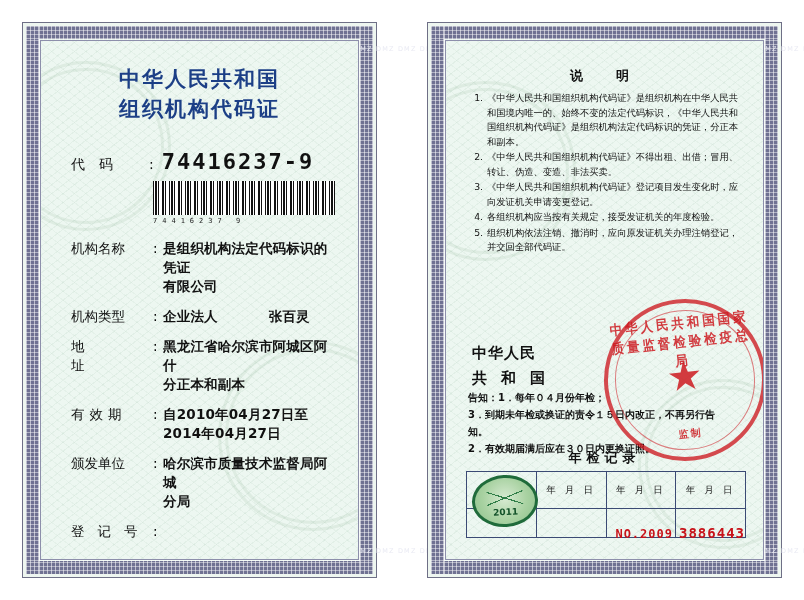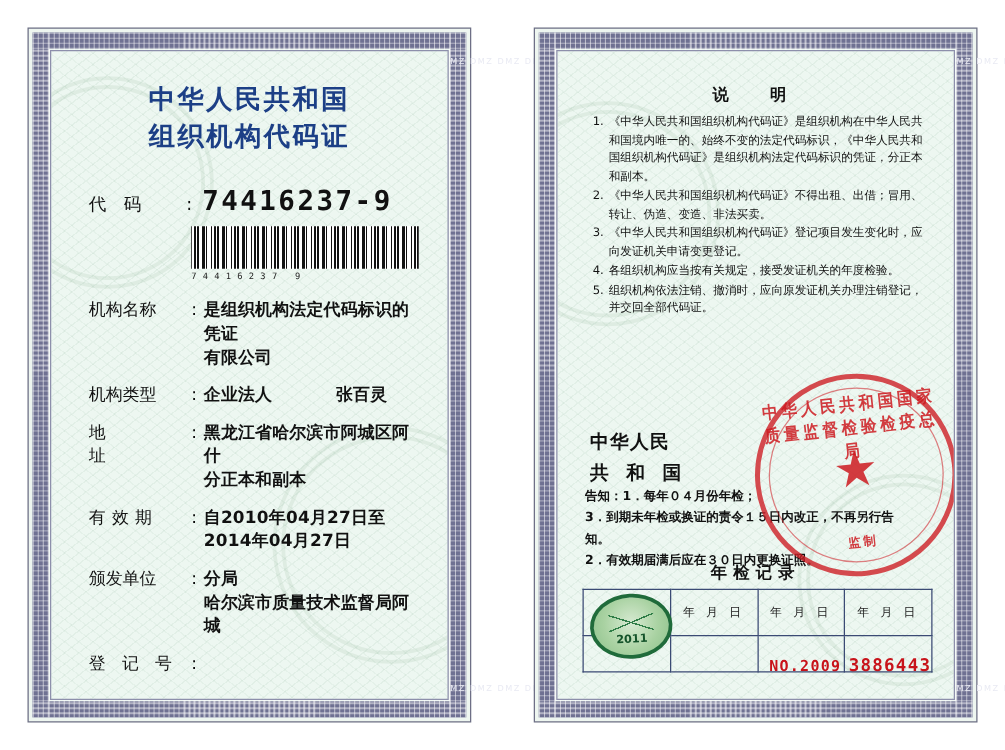--- a/index.html
+++ b/index.html
@@ -438,22 +438,22 @@
         <div class="field">
           <span class="f-label sp-valid">有效期</span>
           <span class="f-colon">:</span>
           <span class="f-value">自2010年04月27日至2014年04月27日</span>
         </div>
 
         <div class="field">
           <span class="f-label">颁发单位</span>
           <span class="f-colon">:</span>
           <span class="f-value">
+            <span class="sub">哈尔滨市质量技术监督局阿城</span>
             <span class="sub">分局</span>
-            <span class="sub">哈尔滨市质量技术监督局阿城</span>
           </span>
         </div>
 
         <div class="field">
           <span class="f-label sp-reg">登记号</span>
           <span class="f-colon">:</span>
         </div>
 
       </div>
     </div>

